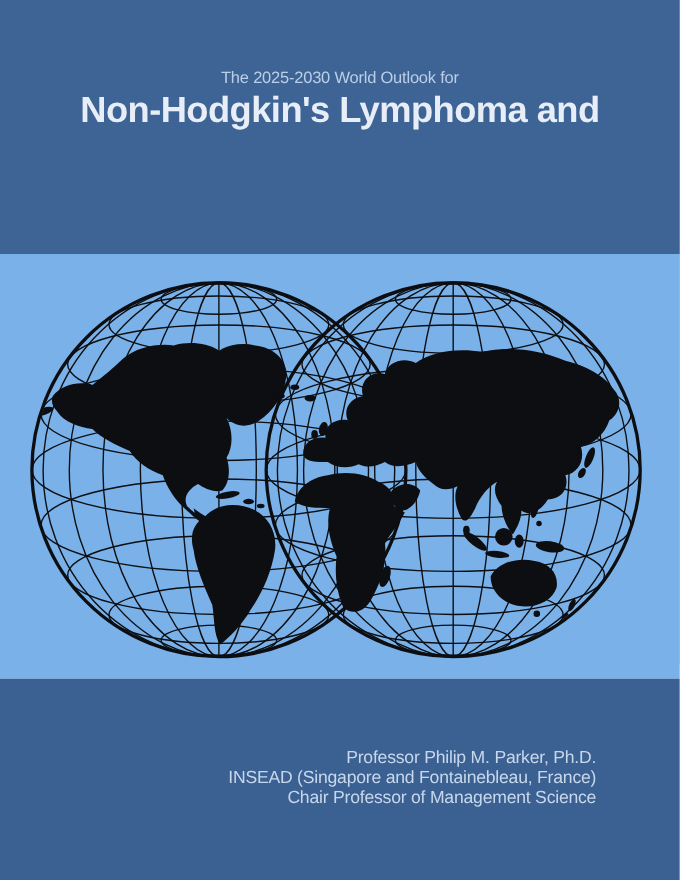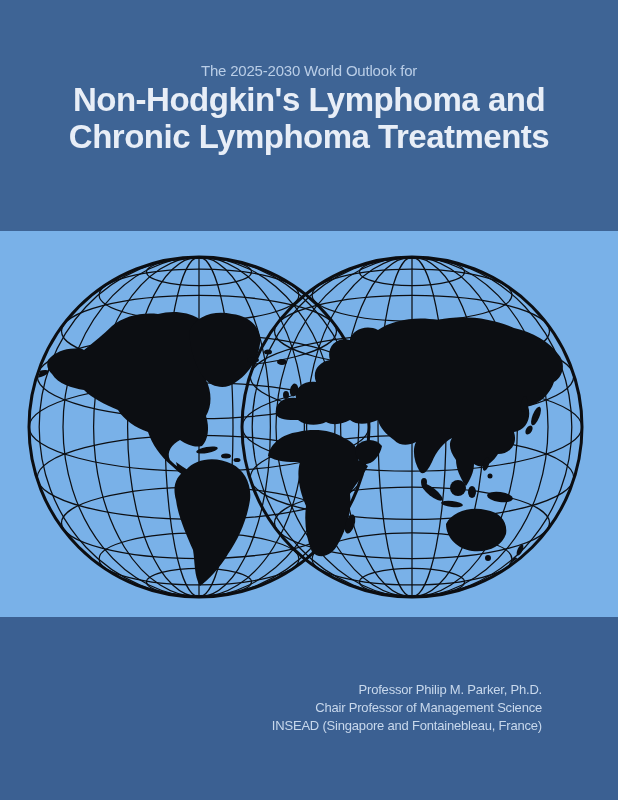--- a/index.html
+++ b/index.html
@@ -23,42 +23,41 @@
     text-align:center;font-size:15px;letter-spacing:-0.2px;
     color:var(--series-color);
   }
   .title{
     position:absolute;top:81px;left:0;width:100%;
     text-align:center;font-size:33px;line-height:37px;font-weight:700;
     letter-spacing:-0.5px;color:var(--title-color);
   }
   .credits{
     position:absolute;top:681px;right:76px;
-    text-align:right;font-size:13px;line-height:18px;letter-spacing:-0.2px;
+    text-align:right;font-size:16px;line-height:18px;letter-spacing:-0.2px;
     color:var(--credits-color);
   }
   .map-svg{position:absolute;left:0;top:0;width:618px;height:800px;color:var(--map-ink);}
   .map-svg .grid ellipse,.map-svg .grid line{fill:none;stroke:currentColor;stroke-width:1.25;}
   .map-svg .grid .outline{fill:none;stroke:currentColor;stroke-width:3;}
   .map-svg .land path,.map-svg .land ellipse,.map-svg .land circle{fill:currentColor;stroke:none;}
 </style>
 </head>
 <body>
 
 <div class="cover">
 
   <div class="band header"></div>
   <div class="band mapband"></div>
   <div class="band footer"></div>
 
   <div class="series">The 2025-2030 World Outlook for</div>
 
   <div class="title">
     <div>Non-Hodgkin's Lymphoma and</div>
-    <div>Chronic Lymphoma Treatments</div>
   </div>
 
   <svg class="map-svg" viewBox="0 0 618 800" xmlns="http://www.w3.org/2000/svg" aria-hidden="true">
     <defs>
       <clipPath id="gL">
           <circle cx="199" cy="427" r="168.6"></circle>
         </clipPath>
       <clipPath id="gR">
           <circle cx="412" cy="427" r="168.6"></circle>
         </clipPath>
@@ -182,17 +181,17 @@
                  C502,546 488,553 472,551 C458,549 446,538 446,524 Z"></path>
         <circle cx="488" cy="558" r="3"></circle>
         <ellipse cx="520" cy="550" rx="2.5" ry="6" transform="rotate(25 520 550)"></ellipse>
         <ellipse cx="514" cy="562" rx="2.5" ry="5" transform="rotate(25 514 562)"></ellipse>
       </g>
     </g>
   </svg>
 
   <div class="credits">
     <div>Professor Philip M. Parker, Ph.D.</div>
+    <div>INSEAD (Singapore and Fontainebleau, France)</div>
     <div>Chair Professor of Management Science</div>
-    <div>INSEAD (Singapore and Fontainebleau, France)</div>
   </div>
 
 </div>
 
 </body></html>

